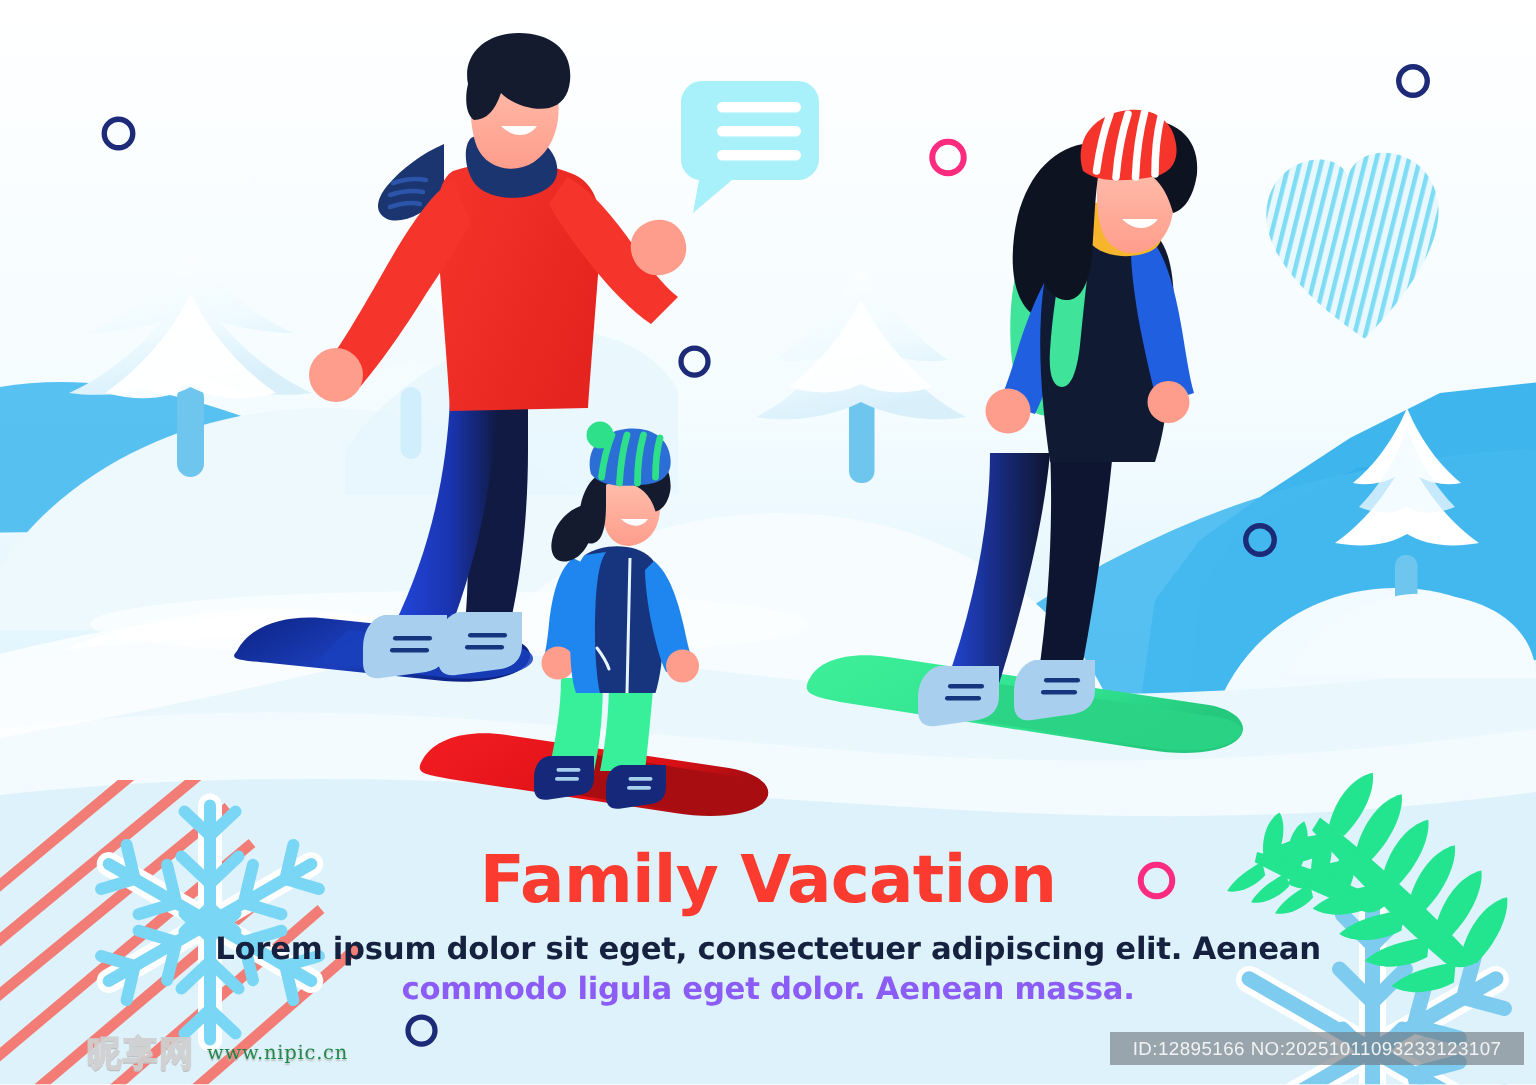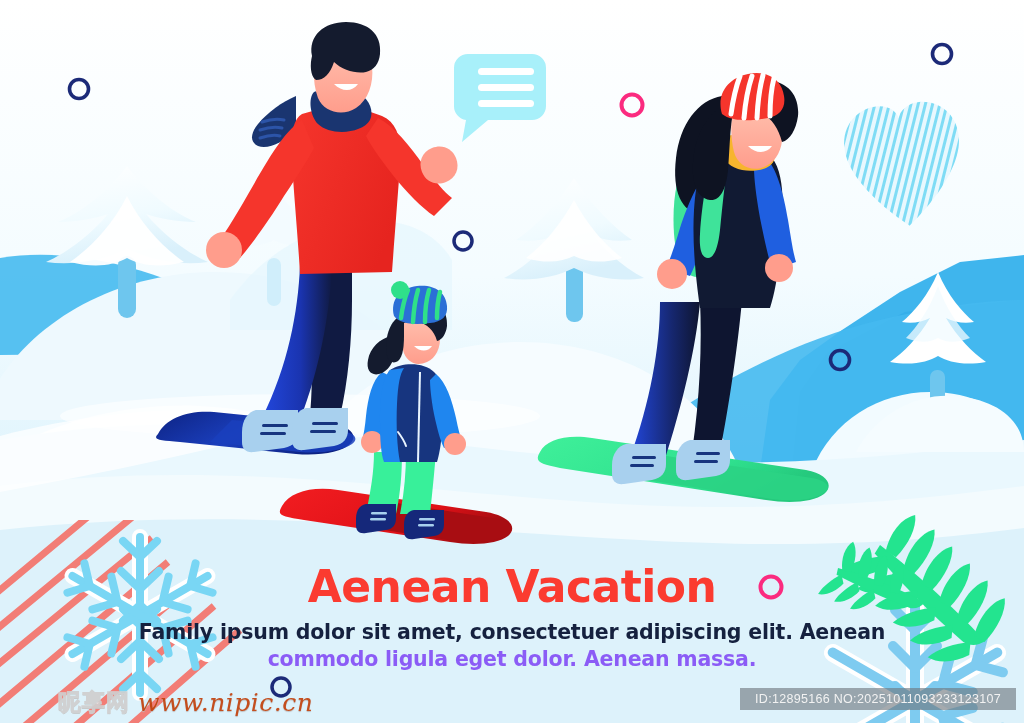--- a/index.html
+++ b/index.html
@@ -12,21 +12,21 @@
   .title{font-family:"DejaVu Sans","Liberation Sans",sans-serif;font-weight:bold;font-size:44px;
          letter-spacing:-0.5px;line-height:1.0;margin:0 0 10px 0;}
   .body-line{font-family:"DejaVu Sans","Liberation Sans",sans-serif;font-weight:bold;font-size:20.5px;
              line-height:1.32;margin:0;letter-spacing:-0.2px;}
 
   
   .wm-bar{position:absolute;left:0;bottom:0;width:1024px;height:42px;z-index:60;overflow:hidden;}
   .wm-left{position:absolute;left:18px;top:6px;display:flex;align-items:center;gap:8px;padding-left:40px;}
   .wm-cn{font-family:"DejaVu Sans",sans-serif;font-size:23px;font-weight:bold;color:#ffffff;
          -webkit-text-stroke:1px #cfcfcf;text-shadow:0 1px 0 #bbb;letter-spacing:1px;opacity:.92;}
-  .wm-url{font-family:"DejaVu Serif",serif;font-size:25px;font-style:italic;color:#c2410c;
+  .wm-url{font-family:"DejaVu Serif",serif;font-size:13px;color:#15803d;
           text-shadow:0 1px 1px #b9b9b9;opacity:.92;letter-spacing:.5px;}
   .wm-id{position:absolute;right:8px;top:7px;background:rgba(110,118,125,.62);color:#f2f2f2;
          font-family:"Liberation Sans",sans-serif;font-size:12.5px;padding:4px 15px;letter-spacing:.3px;
          white-space:nowrap;}
 </style>
 </head>
 <body>
 
 <div id="stage">
 
@@ -380,22 +380,22 @@
       <circle cx="463" cy="241" r="9" fill="none" stroke="#1c2a78" stroke-width="3.5"></circle>
       <circle cx="942" cy="54" r="9.5" fill="none" stroke="#1c2a78" stroke-width="3.6"></circle>
       <circle cx="840" cy="360" r="9.5" fill="none" stroke="#1c2a78" stroke-width="3.6"></circle>
       <circle cx="281" cy="687" r="9" fill="none" stroke="#1c2a78" stroke-width="3.5"></circle>
       <circle cx="632" cy="105" r="10.5" fill="none" stroke="#fb2b7f" stroke-width="4"></circle>
       <circle cx="771" cy="587" r="10.5" fill="none" stroke="#fb2b7f" stroke-width="4"></circle>
     </g>
   </svg>
 
   <div class="txt-wrap">
-    <h1 class="title" style="color:#fb3b30">Aenean Vacation</h1>
-    <p class="body-line" style="color:#15213f">Family ipsum dolor sit amet, consectetuer adipiscing elit. Aenean</p>
+    <h1 class="title" style="color:#fb3b30">Family Vacation</h1>
+    <p class="body-line" style="color:#15213f">Lorem ipsum dolor sit eget, consectetuer adipiscing elit. Aenean</p>
     <p class="body-line" style="color:#8b5cf6">commodo ligula eget dolor. Aenean massa.</p>
   </div>
 
   <div class="wm-bar">
     <div class="wm-left">
       <span class="wm-cn">昵享网</span>
       <span class="wm-url">www.nipic.cn</span>
     </div>
     <div class="wm-id">ID:12895166 NO:20251011093233123107</div>
   </div>

